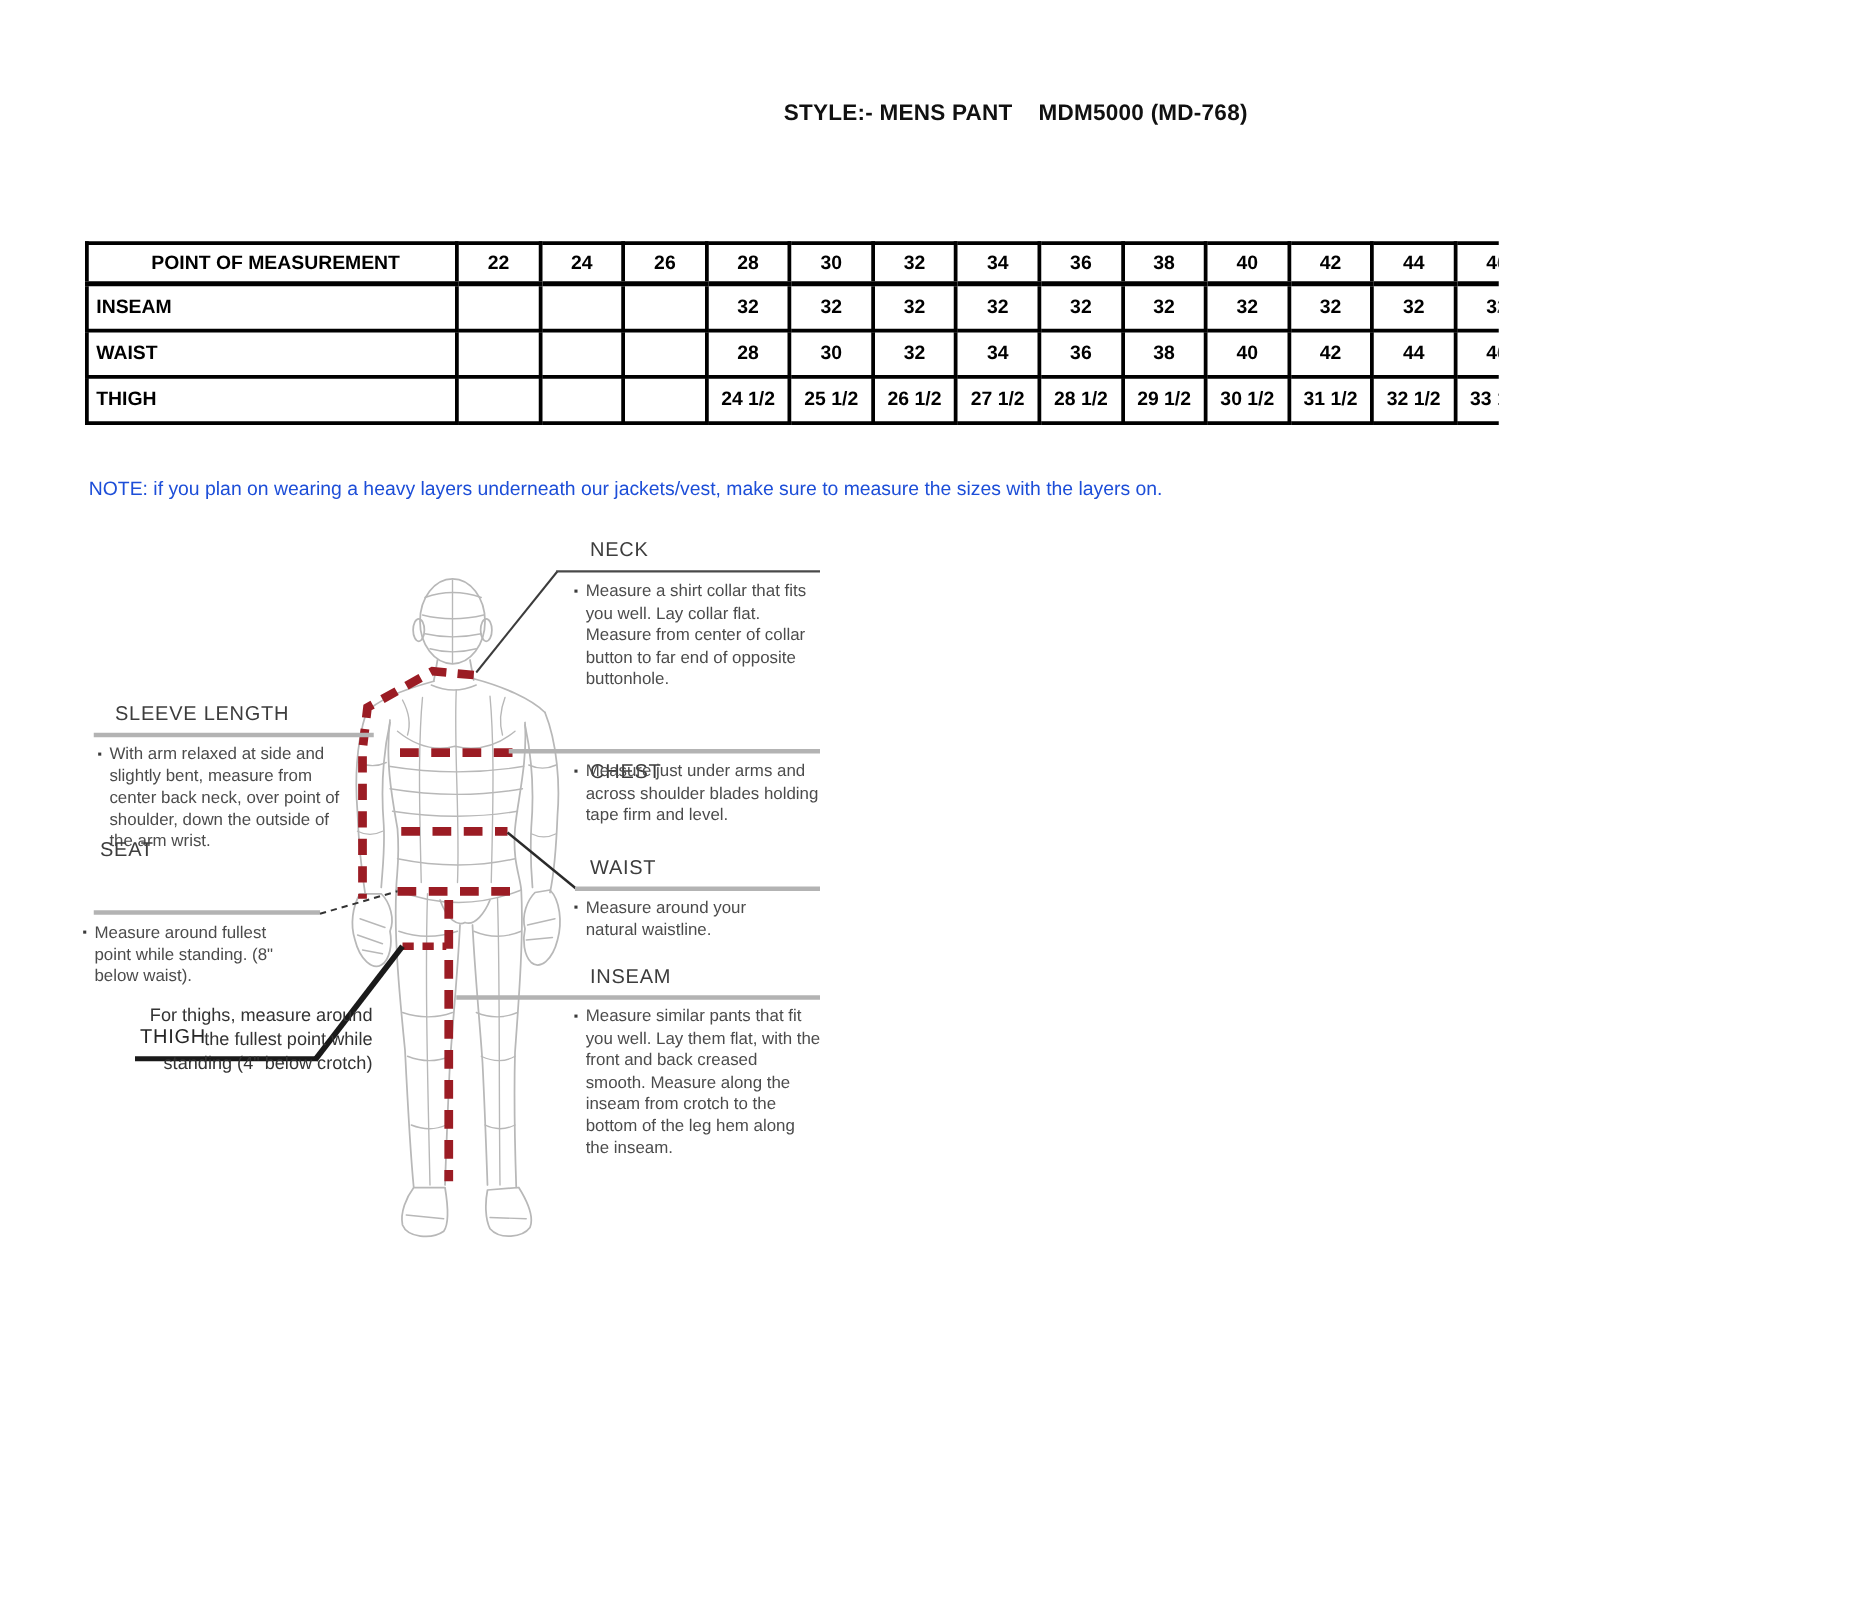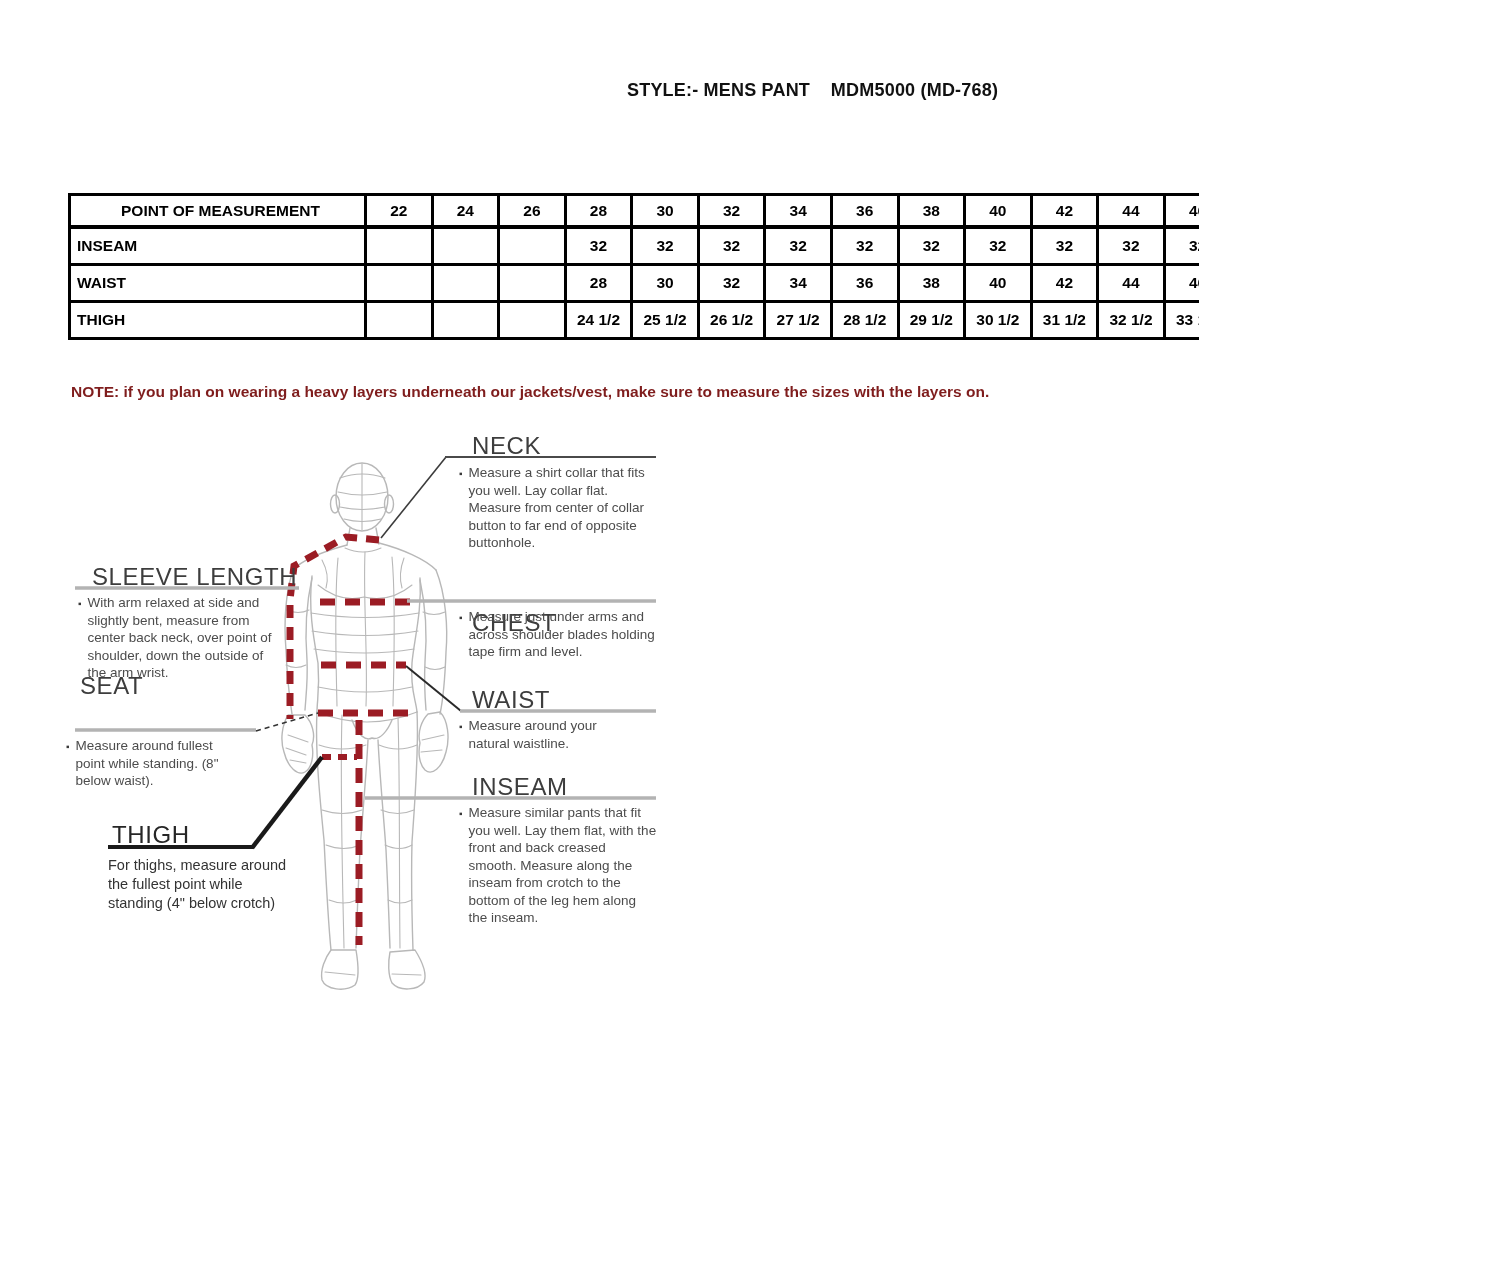--- a/index.html
+++ b/index.html
@@ -20,25 +20,25 @@
     border:3px solid #000; font-size:15.5px; font-weight:bold; color:#000;
     text-align:center; vertical-align:middle; padding:0; overflow:hidden;
     background:#fff;
   }
   .sz-table th { height:29px; }
   .sz-table td { height:34px; }
   .sz-table .head th { border-bottom:4px solid #000;text-align:center; }
   .sz-table .lbl { text-align:left; padding-left:6px; }
   .note {
     position:absolute; left:71px; top:383px;
-    font-size:15.5px; font-weight:bold; color:#7f1d1d; white-space:nowrap;
+    font-size:15.5px; font-weight:normal; color:#1d4ed8; white-space:nowrap;
   }
   .dg-svg { position:absolute; left:0; top:0; }
   .dg-h {
-    position:absolute; font-size:24px; font-weight:400; color:#3d3d3d;
+    position:absolute; font-size:16px; font-weight:400; color:#3d3d3d;
     letter-spacing:0.6px; white-space:nowrap;
   }
   .dg-p {
     position:absolute; display:flex; align-items:flex-start;
     font-size:13.5px; color:#4c4c4c; line-height:1.3;
   }
   .dg-p .blt { font-size:10px; color:#3a3a3a; margin:3px 6px 0 0; flex:0 0 auto; }
   .dg-p.nob { display:block; font-size:14.5px; color:#333; line-height:1.32; }
   .th-h { color:#262626; }
 </style>
@@ -265,15 +265,15 @@
     <span>Measure around fullest point while standing. (8" below waist).</span>
   </div>
 
   <div class="dg-h" style="left:472px; top:773px;">INSEAM</div>
   <div class="dg-p" style="left:459px; top:804px; width:198px;">
     <span class="blt">▪</span>
     <span>Measure similar pants that fit you well. Lay them flat, with the front and back creased smooth. Measure along the inseam from crotch to the bottom of the leg hem along the inseam.</span>
   </div>
 
   <div class="dg-h th-h" style="left:112px; top:821px;">THIGH</div>
-  <div class="dg-p nob" style="left:108px; top:856px; width:190px;">For thighs, measure around the fullest point while standing (4" below crotch)</div>
+  <div class="dg-p nob" style="left:108px; top:804px; width:190px;text-align:right;">For thighs, measure around the fullest point while standing (4" below crotch)</div>
 
 </div>
 
 </body></html>

